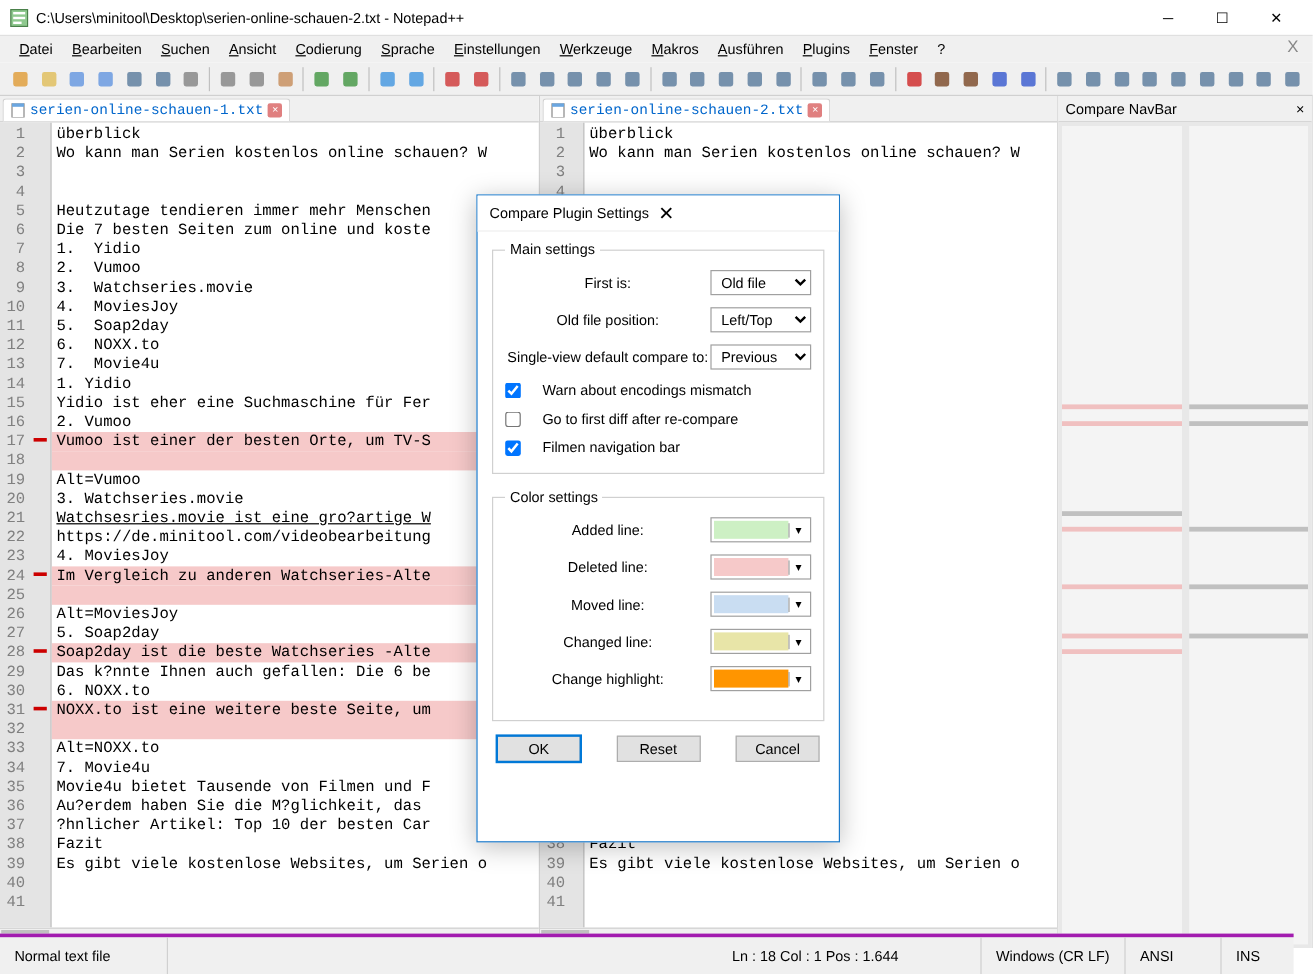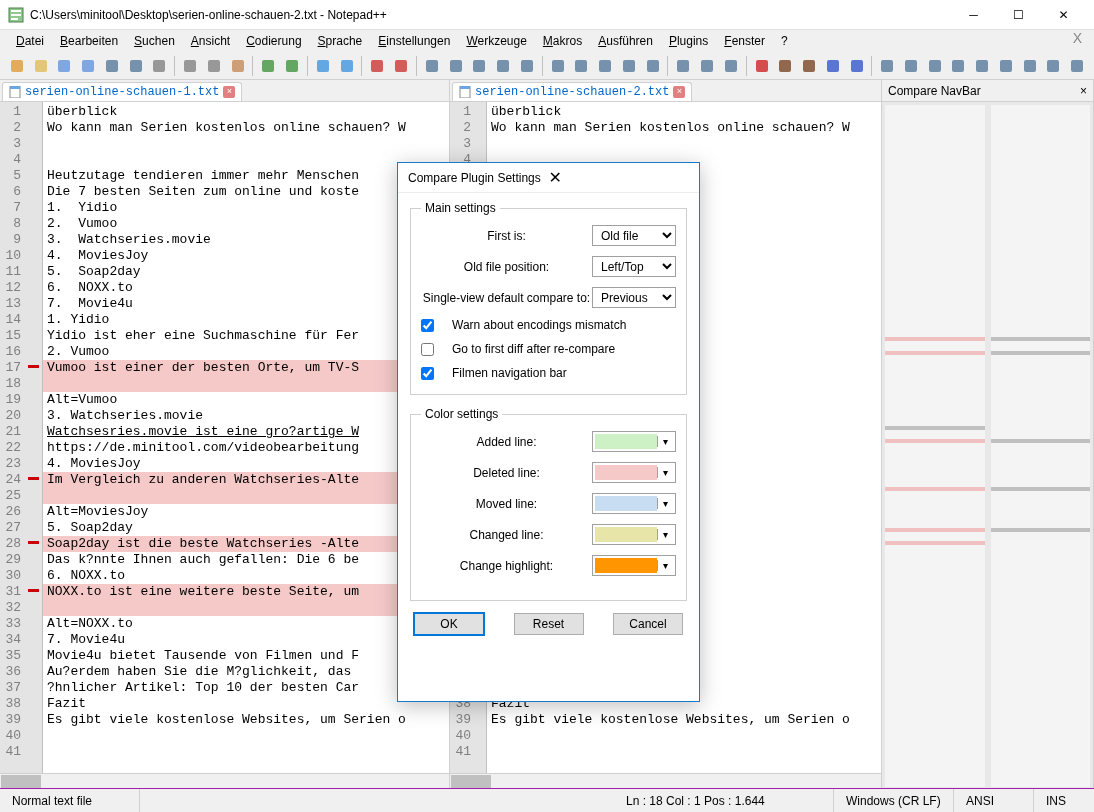--- a/index.html
+++ b/index.html
@@ -34,21 +34,21 @@
 .lines .ln.underline { text-decoration: underline; }
 .hscroll { height: 17px; background: #f0f0f0; border-top: 1px solid #d0d0d0; display: flex; }
 .hscroll .thumb { width: 40px; height: 15px; background: #c0c0c0; margin: 1px; border-radius: 0; }
 .navbar-title { height: 22px; background: #f0f0f0; border-bottom: 1px solid #d0d0d0; display: flex; align-items: center; padding: 0 6px; font-size: 12px; justify-content: space-between; }
 .navbar-title .x { margin-left: auto; }
 .navbody { flex: 1; display: flex; background: #e8e8e8; }
 .navcol { flex: 1; margin: 3px; background: #f4f4f4; position: relative; }
 .navcol .marker { position: absolute; left: 0; right: 0; height: 4px; }
 .navcol .marker.pink { background: #f0c0c0; }
 .navcol .marker.gray { background: #c0c0c0; }
-.statusbar { position: absolute; bottom: 0; left: 0; right: 0; height: 24px; background: #f0f0f0; border-top: 1px solid #a21caf; display: flex; align-items: center; font-size: 12px; }
+.statusbar { position: absolute; bottom: 0; left: 0; right: 16px; height: 34px; background: #f0f0f0; border-top: 3px solid #a21caf; display: flex; align-items: center; font-size: 12px; }
 .statusbar .cell { padding: 0 12px; border-right: 1px solid #d0d0d0; height: 100%; display: flex; align-items: center; }
 .statusbar .cell.flex { flex: 1; border-right: none; }
 
 .dialog { position: absolute; left: 397px; top: 162px; width: 303px; height: 540px; background: #fff; border: 1px solid #1979ca; box-shadow: 0 4px 20px rgba(0,0,0,.25); display: flex; flex-direction: column; }
 .dialog .dtitle { height: 30px; background: #fff; display: flex; align-items: center; padding: 0 10px; border-bottom: 1px solid #eee; }
 .dialog .dtitle span { flex: 1; font-size: 12px; }
 .dialog .dtitle .dclose { font-size: 16px; }
 .dialog .dbody { flex: 1; padding: 8px 12px; font-size: 12px; }
 .dialog fieldset { border: 1px solid #d0d0d0; padding: 10px 10px 14px 10px; margin-bottom: 12px; }
 .dialog legend { padding: 0 4px; font-size: 12px; }

